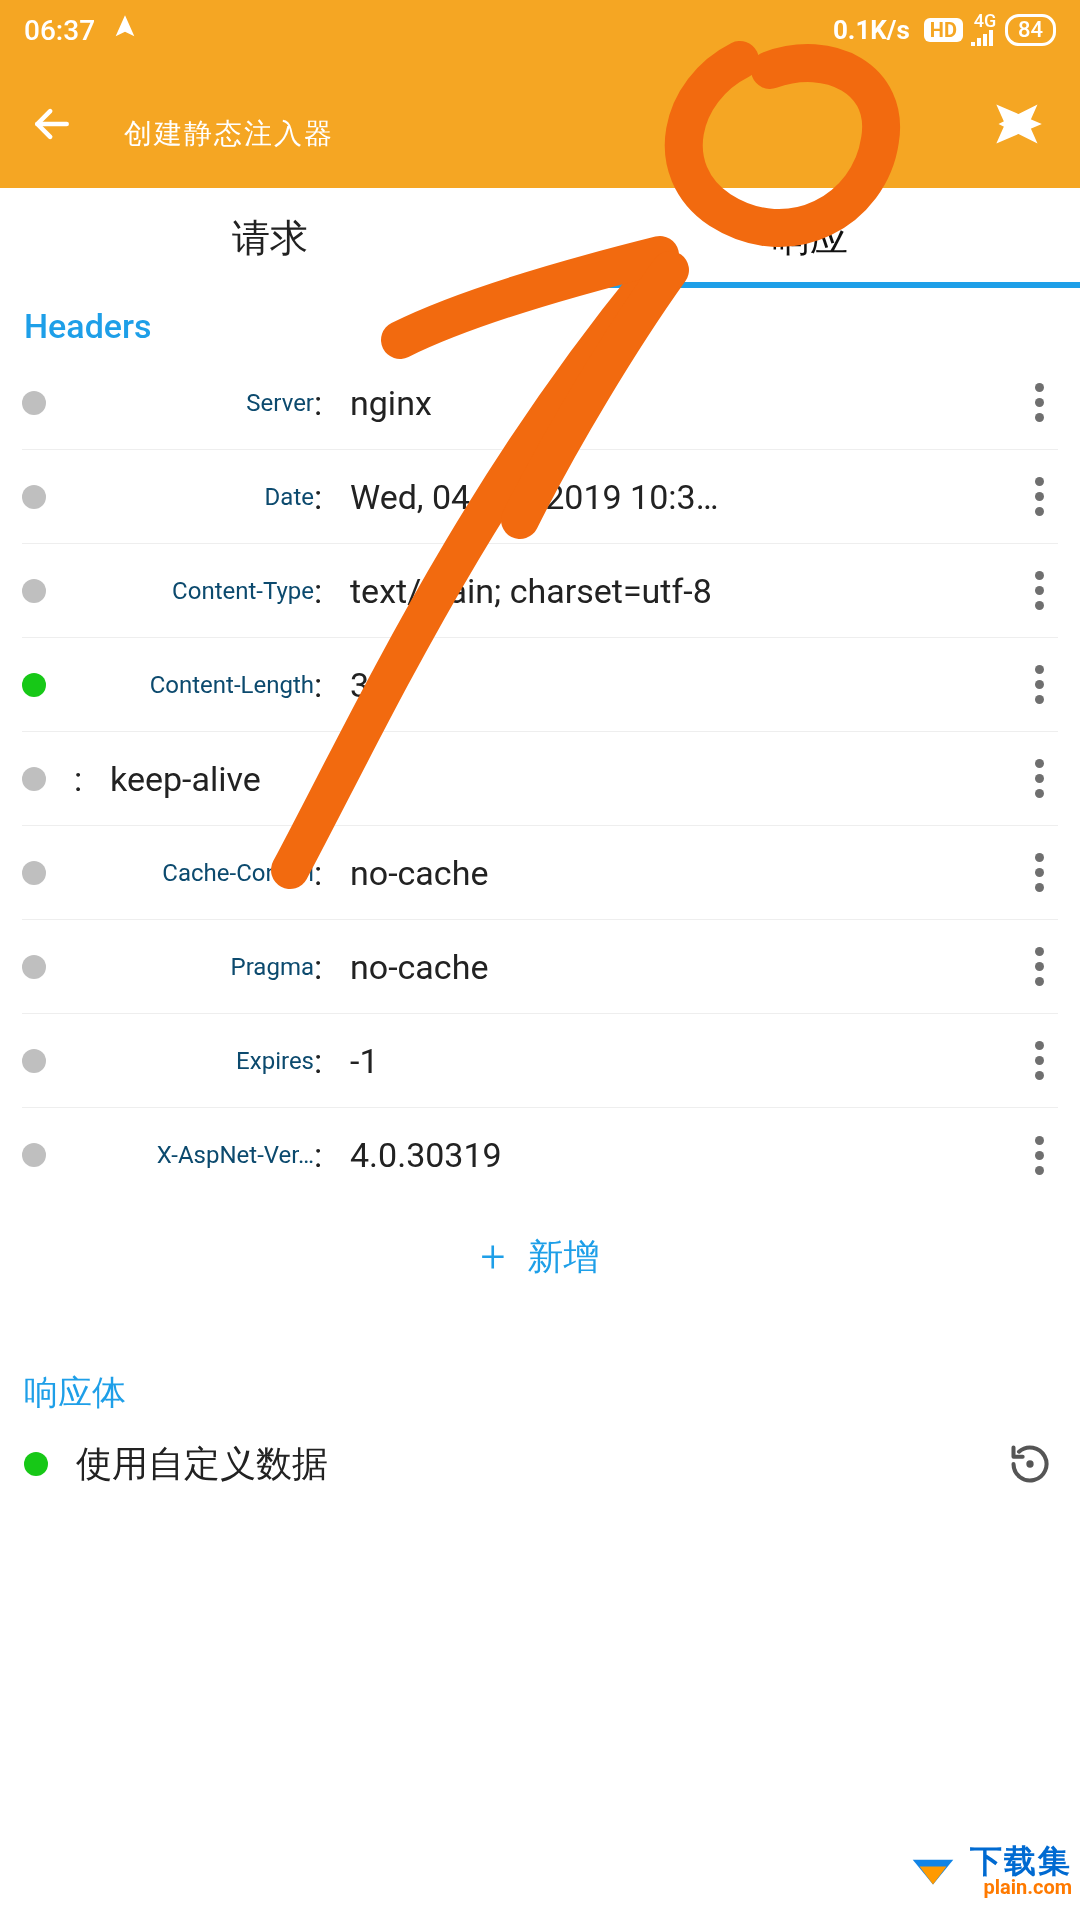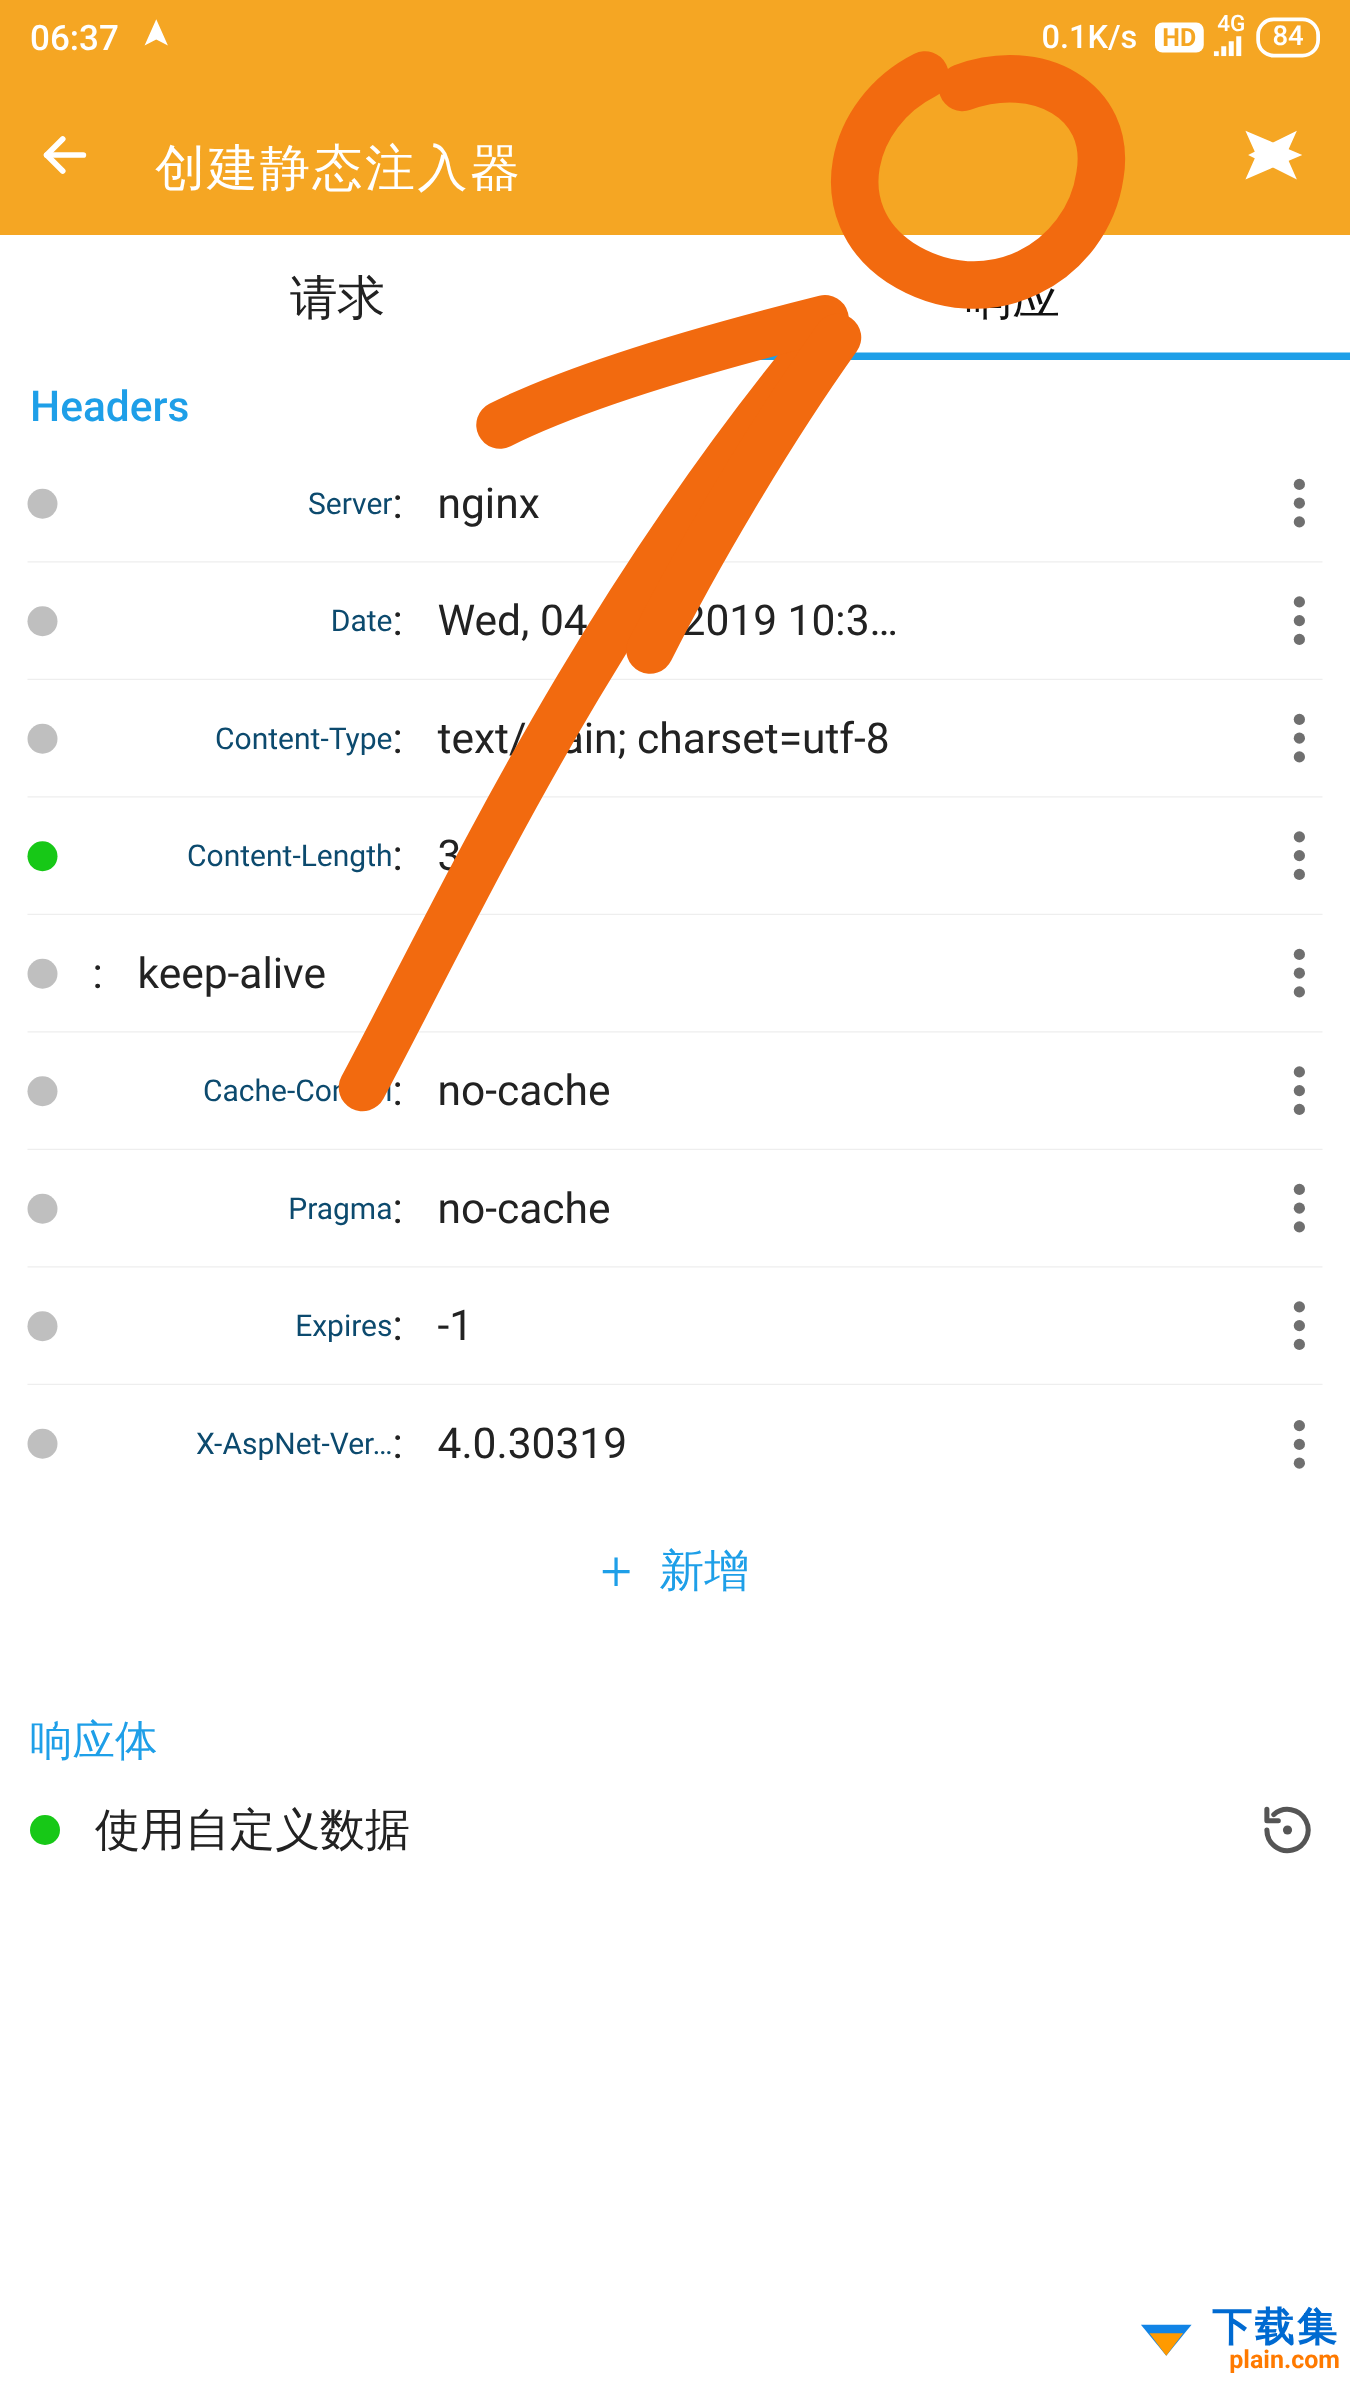--- a/index.html
+++ b/index.html
@@ -1,29 +1,29 @@
 <!DOCTYPE html>
 <html><head>
 <meta charset="utf-8">
 <style>
   * { margin:0; padding:0; box-sizing:border-box; font-family:-apple-system,BlinkMacSystemFont,"Segoe UI",Roboto,"Helvetica Neue",Arial,"Noto Sans",sans-serif; }
   html, body { width:1080px; height:1920px; background:#fff; overflow:hidden; }
   
   .status-bar { height:60px; background:#F5A623; color:#fff; display:flex; align-items:center; justify-content:space-between; padding:0 24px; font-size:28px; font-weight:500; }
   .status-left { display:flex; align-items:center; gap:16px; }
   .status-right { display:flex; align-items:center; gap:8px; }
-  .net-speed { font-size:26px; margin-right:6px; }
+  .net-speed { font-size:26px; margin-right:6px;font-weight:bold; }
   .status-icon { display:inline-block; }
   .hd-badge { background:#fff; color:#F5A623; border-radius:6px; font-size:20px; font-weight:700; padding:1px 6px; line-height:22px; }
   .sig-4g { font-size:18px; line-height:14px; text-align:center; margin-right:-2px; }
   .battery { border:3px solid #fff; border-radius:14px; padding:0 10px; font-size:22px; line-height:26px; position:relative; }
   
   .app-bar { height:128px; background:#F5A623; color:#fff; display:flex; align-items:center; padding:0 28px; gap:48px; position:relative; }
   .back-btn { width:48px; height:48px; display:flex; align-items:center; justify-content:center; }
-  .app-title { font-size:40px; font-weight:500; letter-spacing:2px;margin-top:20px; }
+  .app-title { font-size:28px; font-weight:500; letter-spacing:2px;margin-top:20px; }
   .send-btn { position:absolute; right:32px; top:50%; transform:translateY(-50%); width:60px; height:60px; display:flex; align-items:center; justify-content:center; }
   
   .tabs { display:flex; height:100px; border-bottom:0; }
   .tab { flex:1; display:flex; align-items:center; justify-content:center; font-size:38px; font-weight:500; color:#222; position:relative; }
   .tab.active { color:#111; }
   .tab.active::after { content:""; position:absolute; bottom:0; left:0; right:0; height:6px; background:#1E9FE8; }
   
   .section-title { color:#1E9FE8; font-size:34px; font-weight:500; padding:18px 24px 10px; }
   .list { padding:0 22px; }
   .row { display:flex; align-items:center; height:94px; border-bottom:1px solid #eee; }

